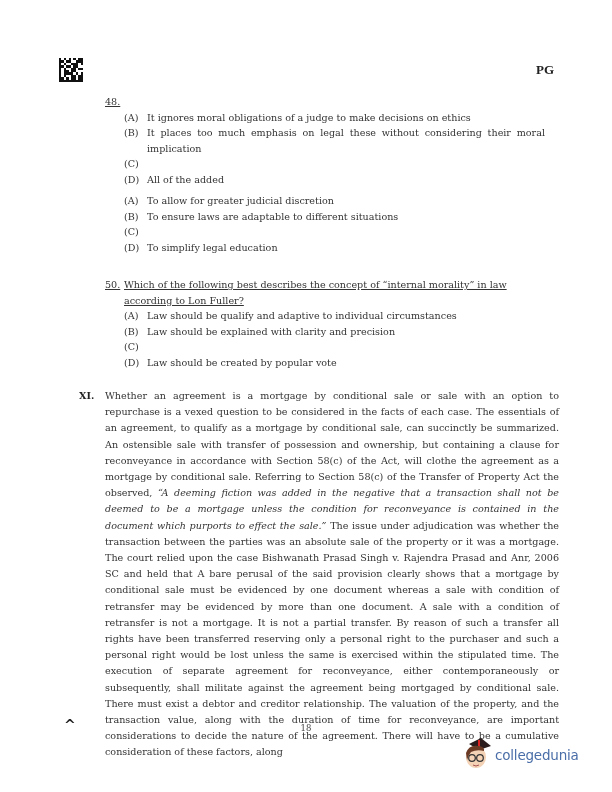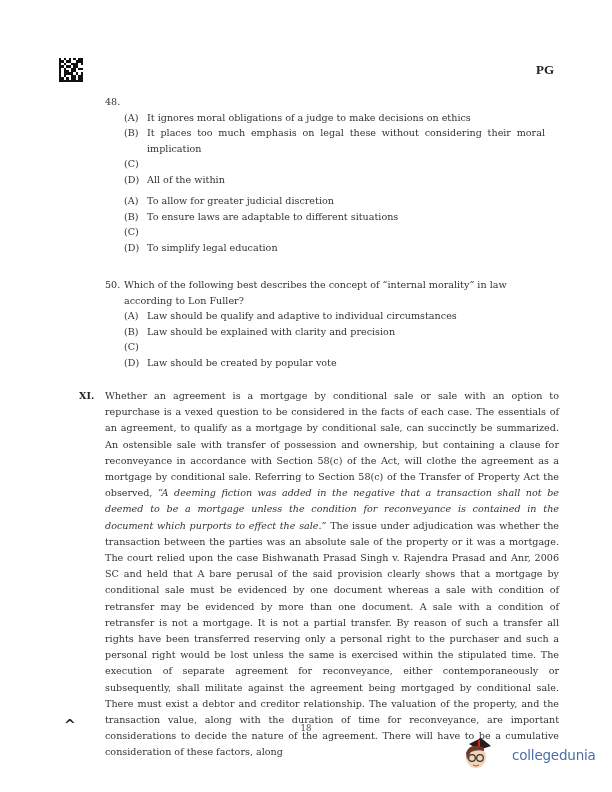--- a/index.html
+++ b/index.html
@@ -4,33 +4,33 @@
 <style>
   html, body { margin: 0; padding: 0; background: #ffffff; }
   body { width: 612px; height: 792px; position: relative; overflow: hidden;
          font-family: "DejaVu Serif", "Liberation Serif", serif; color: #333; }
   .qr { position: absolute; left: 59px; top: 58px; width: 24px; height: 24px;
         display: grid; grid-template-columns: repeat(10, 1fr); grid-template-rows: repeat(10, 1fr); }
   .qr span { display: block; }
   .pg { position: absolute; right: 58px; top: 62px; font-size: 13px; font-weight: bold; color: #222;
         font-family: "Liberation Serif", serif; }
   .q { position: absolute; left: 105px; width: 440px; font-size: 9.6px; line-height: 15.6px; }
-  .q .stem { display: flex; }
+  .q .stem { display: flex; text-decoration: underline; }
   .q .num { width: 19px; flex: none; }
   .q .opt { display: flex; margin-left: 19px; }
   .q .opt .lbl { width: 23px; flex: none; }
   .passage { position: absolute; left: 79px; top: 388px; width: 480px; font-size: 9.6px; line-height: 16.2px; }
   .passage .roman { position: absolute; left: 0; top: 0; font-weight: bold; color: #222; }
   .passage .body { margin-left: 26px; text-align: justify; text-align-last: left; }
   .it { font-style: italic; }
   .pagenum { position: absolute; left: 0; width: 612px; top: 723px; text-align: center; font-size: 8.5px; color: #444; }
   .caret { position: absolute; left: 64px; top: 717px; font-size: 14px; font-weight: bold; color: #222;
            font-family: "DejaVu Sans", sans-serif; }
   .logo { position: absolute; left: 465px; top: 738px; display: flex; align-items: center; }
-  .logo .brand { font-family: "DejaVu Sans", sans-serif; font-size: 13.5px; color: #4a6ea8; margin-left: 19px; letter-spacing: -0.2px; }
+  .logo .brand { font-family: "DejaVu Sans", sans-serif; font-size: 13.5px; color: #4a6ea8; margin-left: 2px; letter-spacing: -0.2px; }
 </style>
 </head>
 <body>
 
 <div class="qr" id="qr">
     <span style="background: rgb(17, 17, 17);"></span>
     <span style="background: rgb(255, 255, 255);"></span>
     <span style="background: rgb(17, 17, 17);"></span>
     <span style="background: rgb(255, 255, 255);"></span>
     <span style="background: rgb(17, 17, 17);"></span>
@@ -143,21 +143,21 @@
     </div>
   <div class="opt">
       <span class="lbl">(B)</span>
       <span style="text-align:justify;word-spacing:1.6px">It places too much emphasis on legal these without considering their moral implication</span>
     </div>
   <div class="opt">
       <span class="lbl">(C)</span>
     </div>
   <div class="opt">
       <span class="lbl">(D)</span>
-      <span>All of the within</span>
+      <span>All of the added</span>
     </div>
 </div>
 
 <div class="q" style="top:193px">
   <div class="opt">
       <span class="lbl">(A)</span>
       <span>To allow for greater judicial discretion</span>
     </div>
   <div class="opt">
       <span class="lbl">(B)</span>

